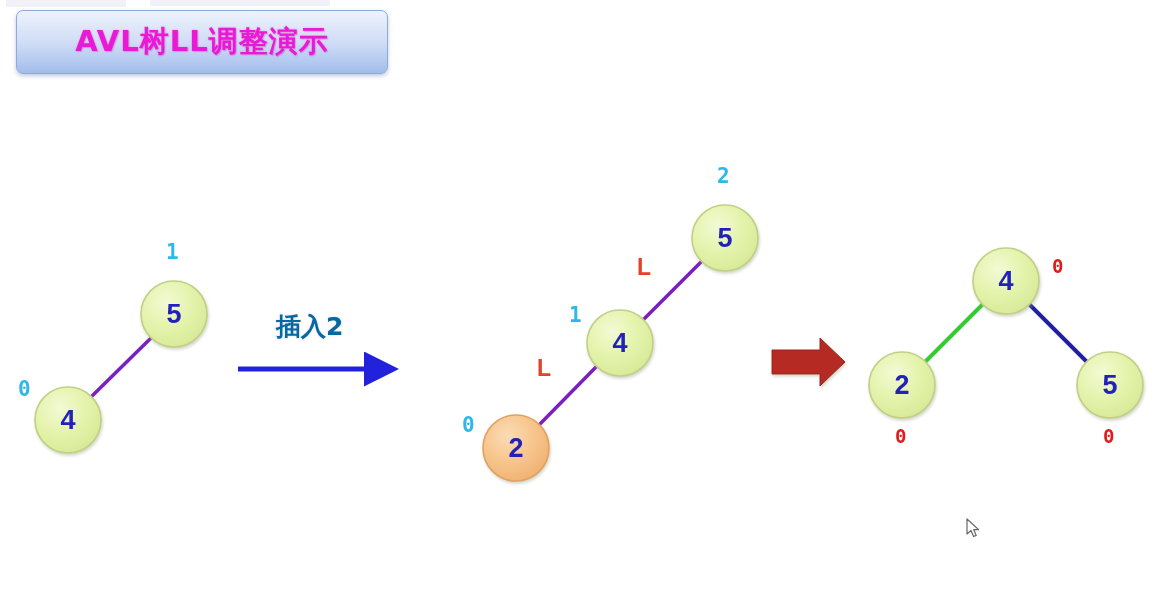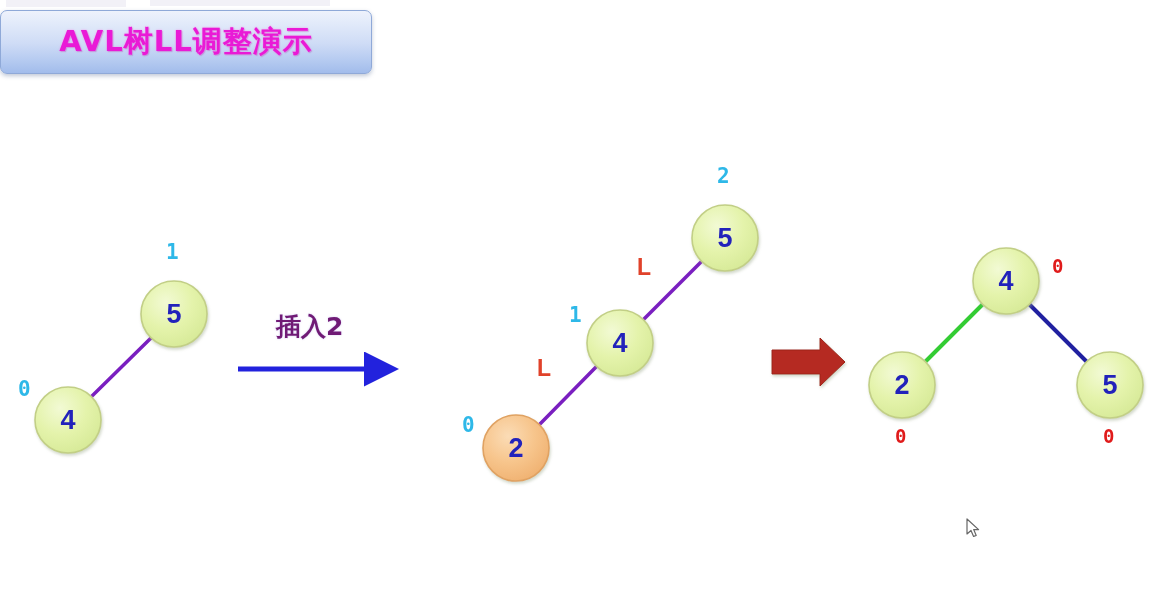--- a/index.html
+++ b/index.html
@@ -14,21 +14,21 @@
     position: relative;
     width: 1158px;
     height: 592px;
     background: #ffffff;
     overflow: hidden;
   }
 
   
   #title-banner {
     position: absolute;
-    left: 0;
+    left: 16px;
     top: 10px;
     width: 370px;
     height: 62px;
     border-radius: 7px;
     background: linear-gradient(to bottom,
         #eef2fc 0%,
         #e3ebfa 18%,
         #cfdcf6 52%,
         #b3c9f0 82%,
         #a2bceb 100%);
@@ -94,21 +94,21 @@
     font-weight: bold;
     fill: #2222bb;
   }
   #insert-label {
     position: absolute;
     left: 276px;
     top: 310px;
     font-family: "DejaVu Sans", "Liberation Sans", sans-serif;
     font-size: 25px;
     font-weight: bold;
-    color: #701a75;
+    color: #0369a1;
     text-shadow: 0 0 2px rgba(120,100,220,0.35);
   }
   #result-caption {
     position: absolute;
     left: 455px;
     top: 545px;
     font-family: "DejaVu Sans", "Liberation Sans", sans-serif;
     font-size: 26px;
     font-weight: bold;
     color: #5f4bc4;

